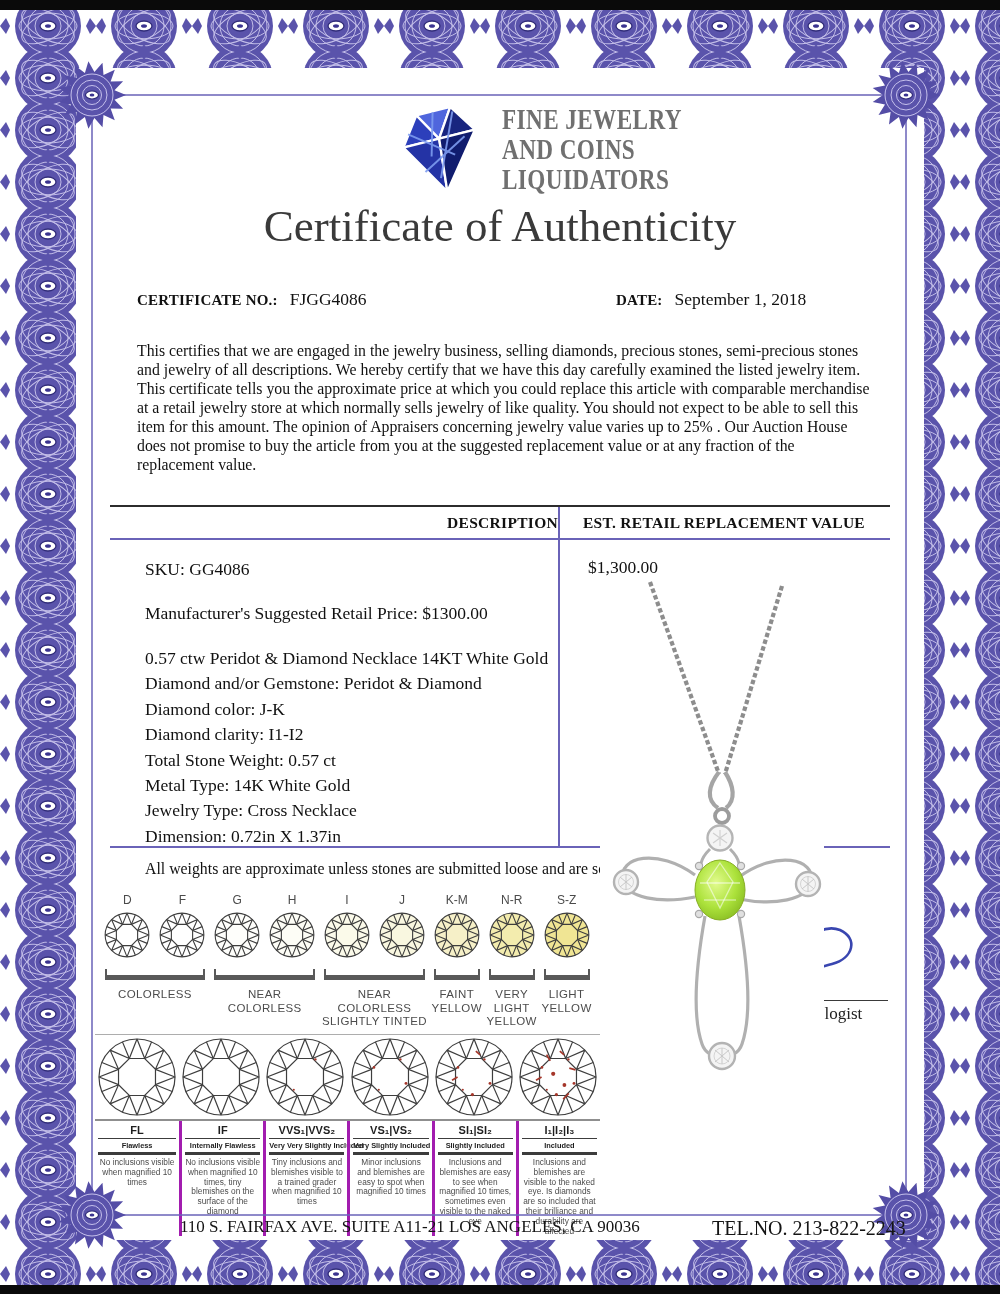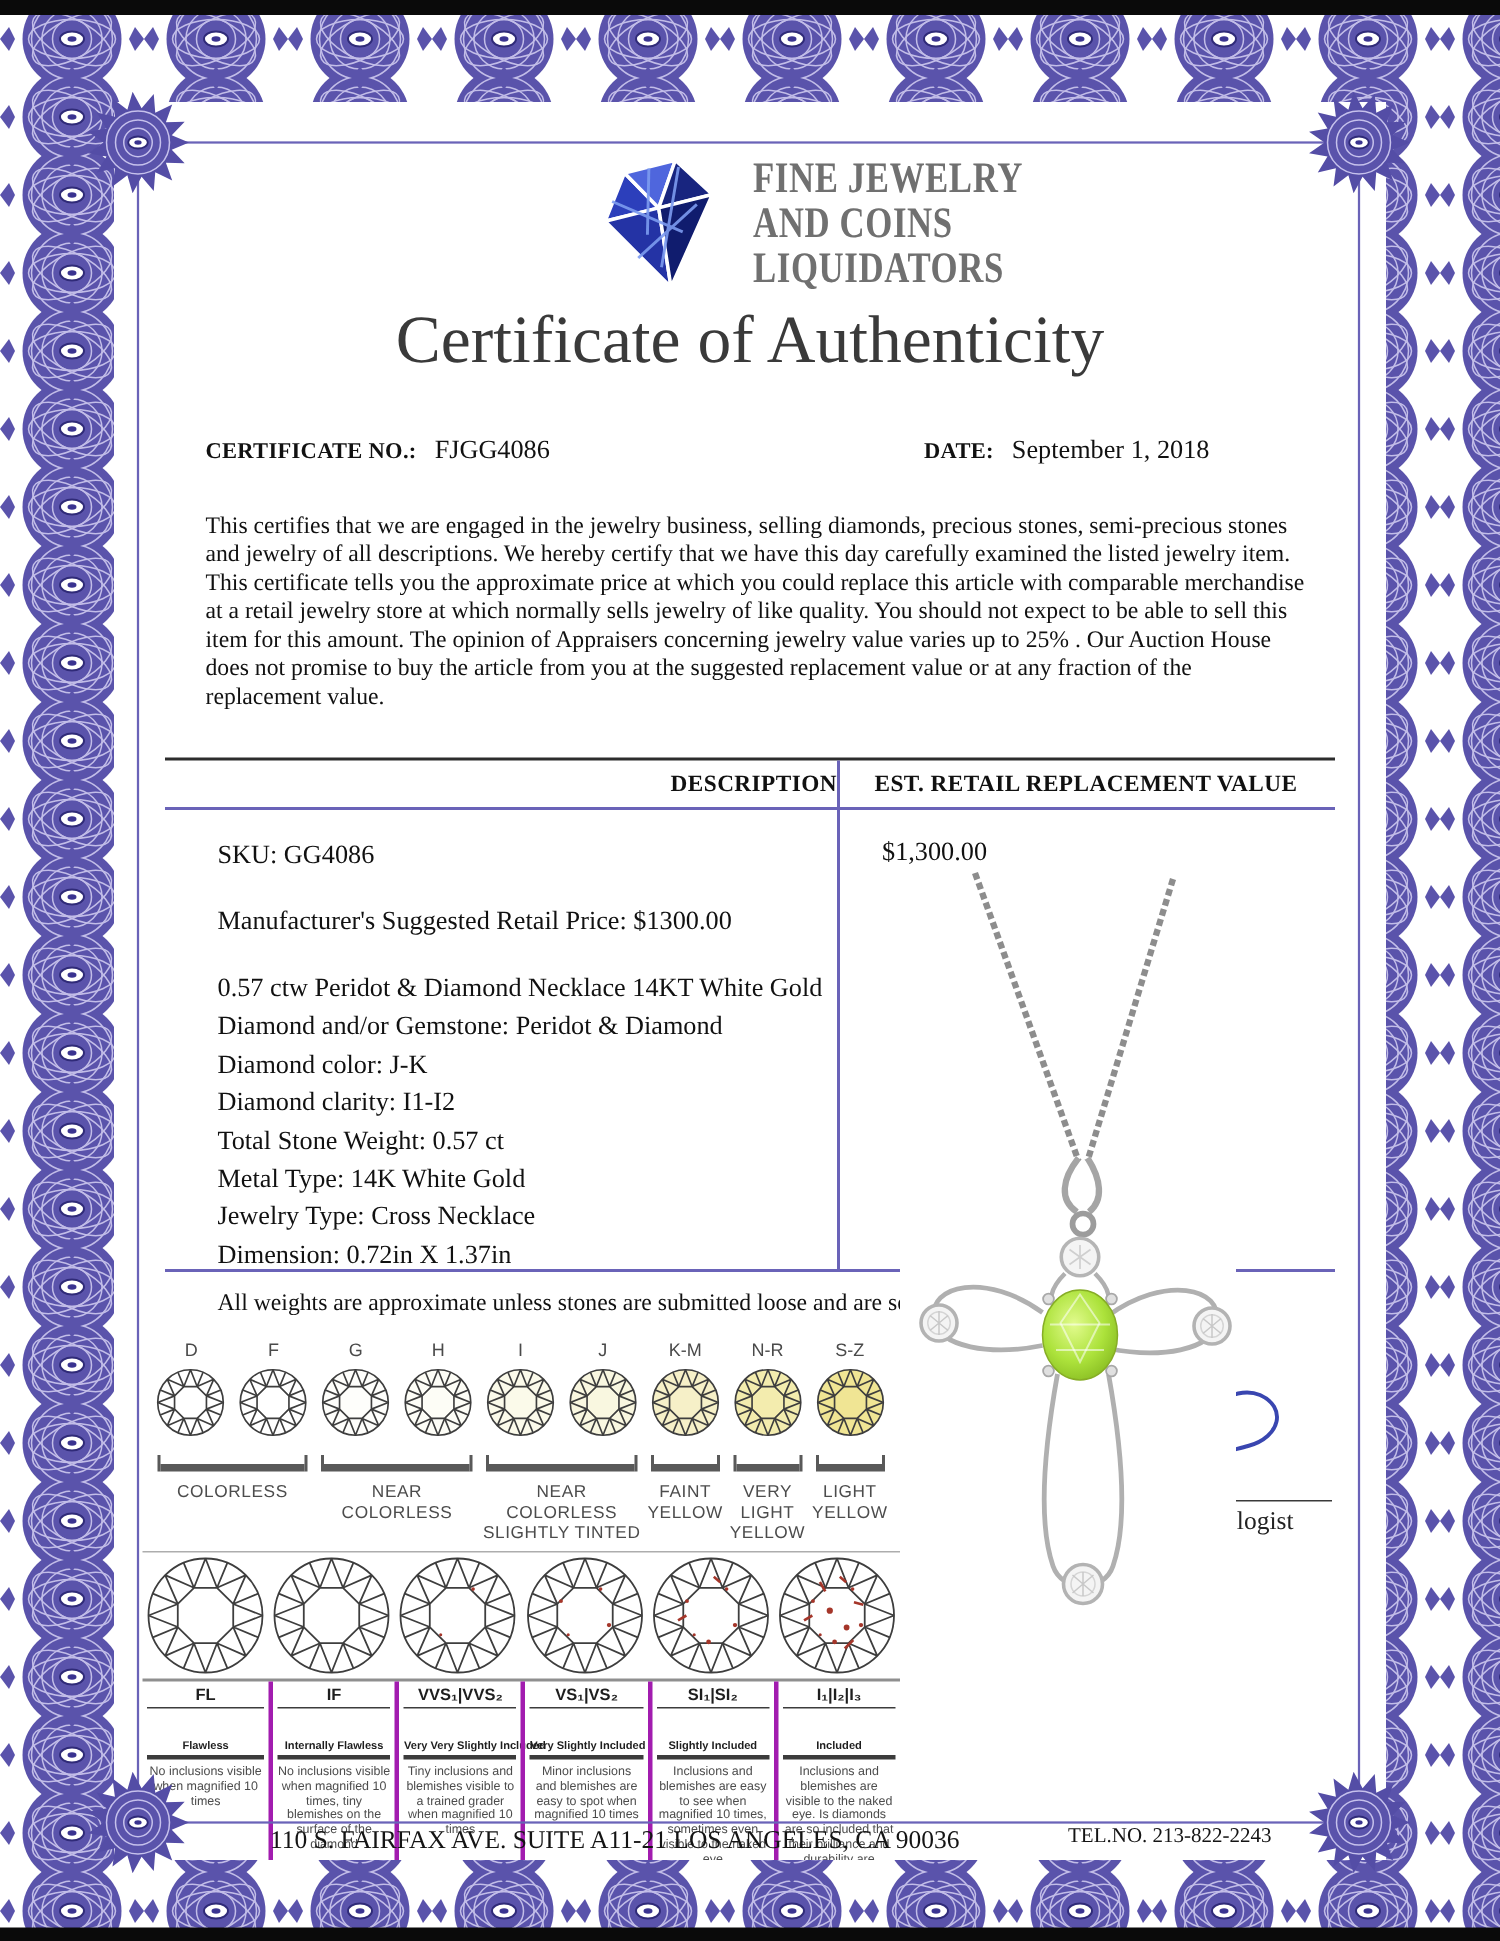--- a/index.html
+++ b/index.html
@@ -63,26 +63,26 @@
 
   #claritychart { left: 95px; top: 1034px; width: 505px; z-index: 4; font-family: "Liberation Sans", sans-serif; }
   .cl-diamonds { display: flex; border-top: 1.2px solid #adadad; padding-top: 2px; }
   .cl-dcell { width: 84.17px; display: flex; justify-content: center; }
   .cl-sep { height: 2px; background: #8f8f8f; margin-top: 2px; }
   .cl-labels { display: flex; }
   .cl-col { width: 84.17px; padding: 0 3px; border-left: 3px solid #a21caf; }
   .cl-col:first-child { border-left: none; }
   .cl-grade { font-weight: bold; font-size: 11px; color: #1e1e1e; text-align: center;
     padding: 2.5px 0 2px; border-bottom: 1.5px solid #3c3c3c; }
-  .cl-name { font-weight: bold; font-size: 7.4px; color: #1e1e1e; white-space: nowrap; text-align: center; padding: 20px 0 2px; }
+  .cl-name { font-weight: bold; font-size: 7.4px; color: #1e1e1e; white-space: nowrap; text-align: center; padding: 2px 0 2px; }
   .cl-thick { height: 3.5px; background: #3c3c3c; margin-bottom: 3px; }
   .cl-desc { font-size: 8.3px; line-height: 9.8px; color: #4c4c4c; text-align: center; }
 
   .addr { left: 180px; top: 1217px; font-size: 17px; color: #141414; z-index: 6; }
-  .tel  { left: 712px; top: 1217px; font-size: 14px; color: #141414; z-index: 6; text-align: center; }
+  .tel  { left: 712px; top: 1217px; font-size: 20px; color: #141414; z-index: 6; text-align: center; }
 </style>
 </head>
 <body>
 
 <div class="page">
 
   <div class="bar top"></div>
   <div class="bar bottom"></div>
 
   <svg id="border-svg" class="abs" width="1000" height="1294">

